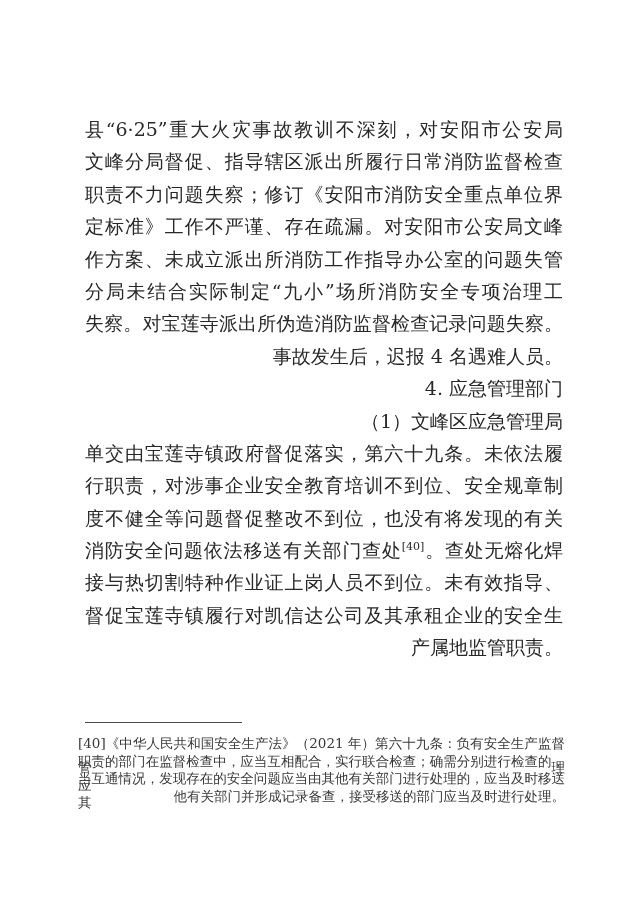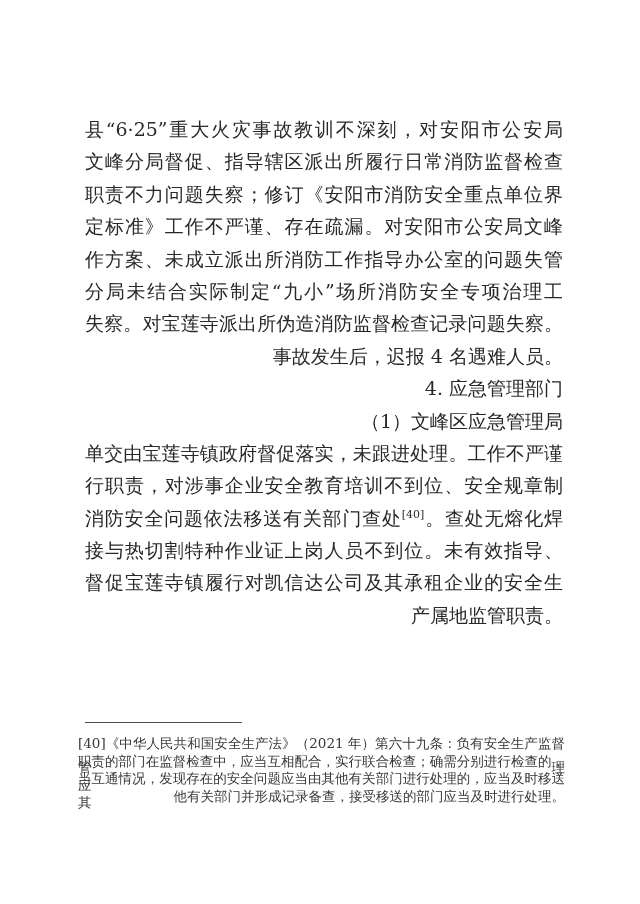--- a/index.html
+++ b/index.html
@@ -87,22 +87,23 @@
       <div class="line j"><span>县“6·25”重大火灾事故教训不深刻，对安阳市公安局</span></div>
       <div class="line j"><span>文峰分局督促、指导辖区派出所履行日常消防监督检查</span></div>
       <div class="line j"><span>职责不力问题失察；修订《安阳市消防安全重点单位界</span></div>
       <div class="line j"><span>定标准》工作不严谨、存在疏漏。对安阳市公安局文峰</span></div>
       <div class="line j"><span>作方案、未成立派出所消防工作指导办公室的问题失管</span></div>
       <div class="line j"><span>分局未结合实际制定“九小”场所消防安全专项治理工</span></div>
       <div class="line j"><span>失察。对宝莲寺派出所伪造消防监督检查记录问题失察。</span></div>
       <div class="line"><span>事故发生后，迟报 4 名遇难人员。</span></div>
       <div class="line ind2"><span>4. 应急管理部门</span></div>
       <div class="line ind2"><span>（1）文峰区应急管理局</span></div>
-      <div class="line j"><span>单交由宝莲寺镇政府督促落实，未跟进处理。工作不严谨</span></div>
+      <div class="line j"><span>单交由宝莲寺镇政府督促落实，第六十九条。未依法履</span></div>
       <div class="line j"><span>行职责，对涉事企业安全教育培训不到位、安全规章制</span></div>
+      <div class="line j"><span>度不健全等问题督促整改不到位，也没有将发现的有关</span></div>
       <div class="line j"><span>消防安全问题依法移送有关部门查处</span><sup>[40]</sup><span>。查处无熔化焊</span></div>
       <div class="line j"><span>接与热切割特种作业证上岗人员不到位。未有效指导、</span></div>
       <div class="line j"><span>督促宝莲寺镇履行对凯信达公司及其承租企业的安全生</span></div>
       <div class="line"><span>产属地监管职责。</span></div>
     </main>
 
   <section class="footnote">
     <div class="footnote-rule"></div>
     <div class="fn-lines" id="footnote-root">
         <div class="line j"><span>[40]《中华人民共和国安全生产法》（2021 年）第六十九条：负有安全生产监督管理</span></div>

